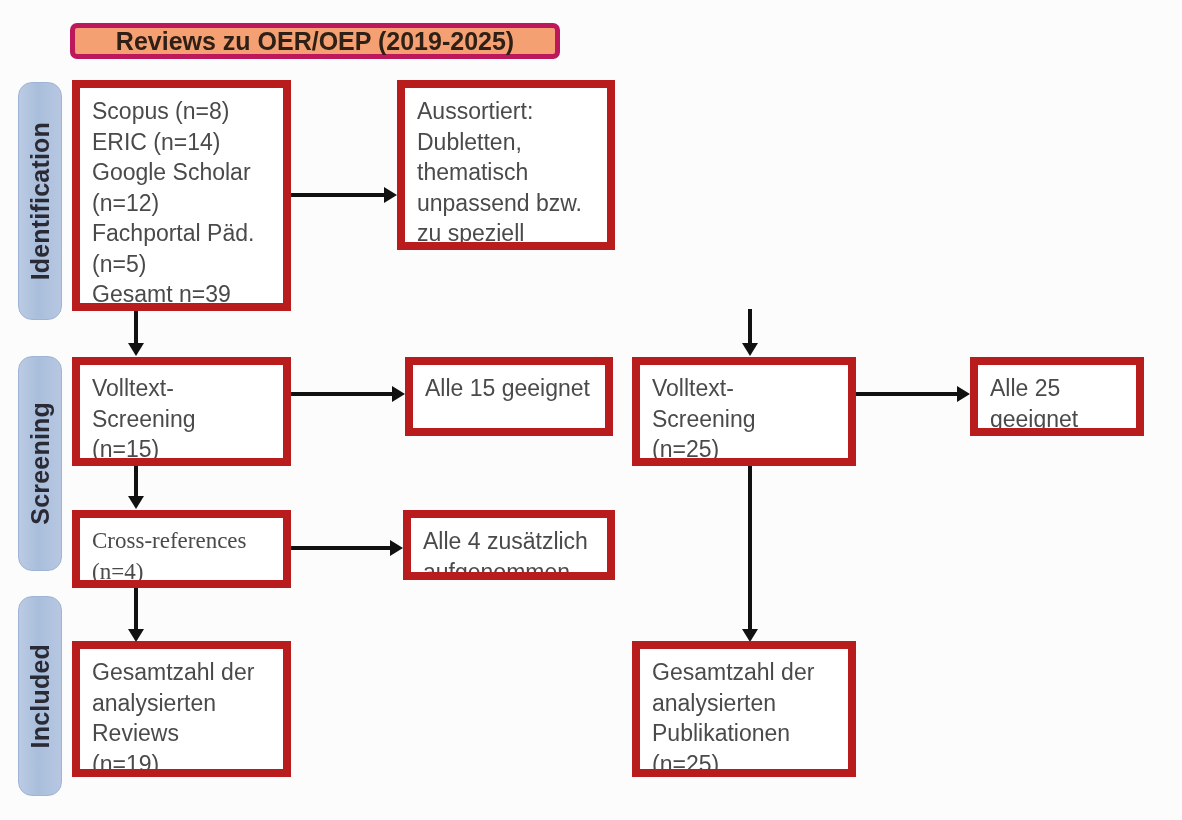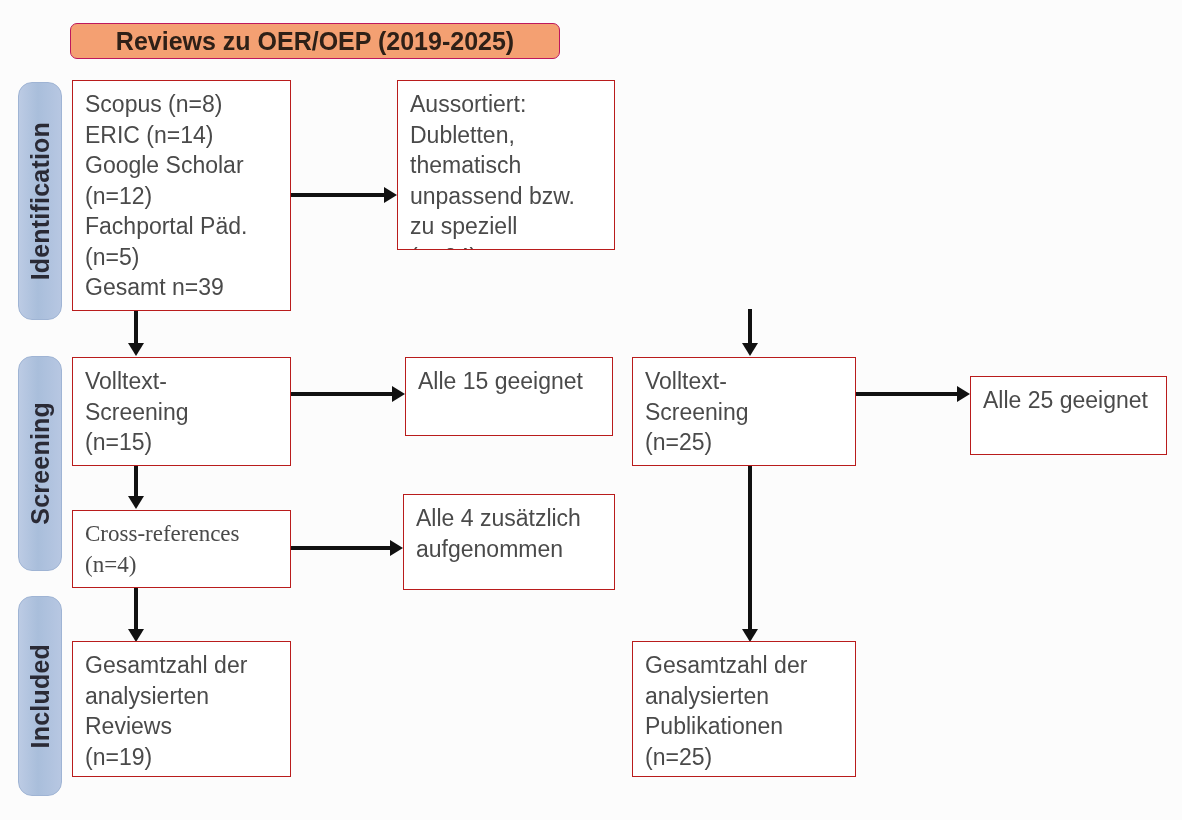--- a/index.html
+++ b/index.html
@@ -36,37 +36,37 @@
     font-weight: bold;
     color: #2a2a35;
     letter-spacing: 0.2px;
     white-space: nowrap;
   }
 
   
   .col-header {
     position: absolute;
     background: #f4a072;
-    border: 1px solid #be185d;
+    border: 5px solid #be185d;
     border-radius: 7px;
     box-sizing: border-box;
     display: flex;
     align-items: center;
     justify-content: center;
     color: #2e2017;
     font-size: 25px;
     font-weight: bold;
     white-space: nowrap;
   }
 
   
   .box {
     position: absolute;
     background: #ffffff;
-    border: 1px solid #b91c1c;
+    border: 8px solid #b91c1c;
     box-sizing: border-box;
     padding: 8px 10px 6px 12px;
     font-size: 23px;
     line-height: 1.33;
     color: #4a4a4a;
     white-space: pre-line;
     overflow: hidden;
   }
   .box.tight { line-height: 1.30; }
 
@@ -140,38 +140,38 @@
   <div class="box" style="left:72px; top:357px; width:219px; height:109px;">Volltext-
 Screening
 (n=15)</div>
 
   <div class="box" style="left:405px; top:357px; width:208px; height:79px;">Alle 15 geeignet</div>
 
   <div class="box" style="left:632px; top:357px; width:224px; height:109px;">Volltext-
 Screening
 (n=25)</div>
 
-  <div class="box" style="left:970px; top:376px; width:197px; height:79px;">Alle 25 geeignet</div>
+  <div class="box" style="left:970px; top:357px; width:174px; height:79px;">Alle 25 geeignet</div>
 
   <div class="conn conn-h" style="left:291px; top:392px; width:101px;"></div>
   <div class="arrow-right" style="left:392px; top:386px;"></div>
 
   <div class="conn conn-h" style="left:856px; top:392px; width:101px;"></div>
   <div class="arrow-right" style="left:957px; top:386px;"></div>
 
   <div class="conn conn-v" style="left:134px; top:466px; width:4px; height:31px;"></div>
   <div class="arrow-down" style="left:128px; top:496px;"></div>
 
   <div class="conn conn-v" style="left:748px; top:466px; width:4px; height:164px;"></div>
   <div class="arrow-down" style="left:742px; top:629px;"></div>
 
   <div class="box" style="left:72px; top:510px; width:219px; height:78px;font-family:Liberation Serif, serif;">Cross-references
 (n=4)</div>
 
-  <div class="box" style="left:403px; top:494px; width:212px; height:96px;">Alle 4 zusätzlich
+  <div class="box" style="left:403px; top:510px; width:212px; height:70px;">Alle 4 zusätzlich
 aufgenommen</div>
 
   <div class="conn conn-h" style="left:291px; top:546px; width:99px;"></div>
   <div class="arrow-right" style="left:390px; top:540px;"></div>
 
   <div class="conn conn-v" style="left:134px; top:588px; width:4px; height:42px;"></div>
   <div class="arrow-down" style="left:128px; top:629px;"></div>
 
   <div class="box" style="left:72px; top:641px; width:219px; height:136px;">Gesamtzahl der
 analysierten

